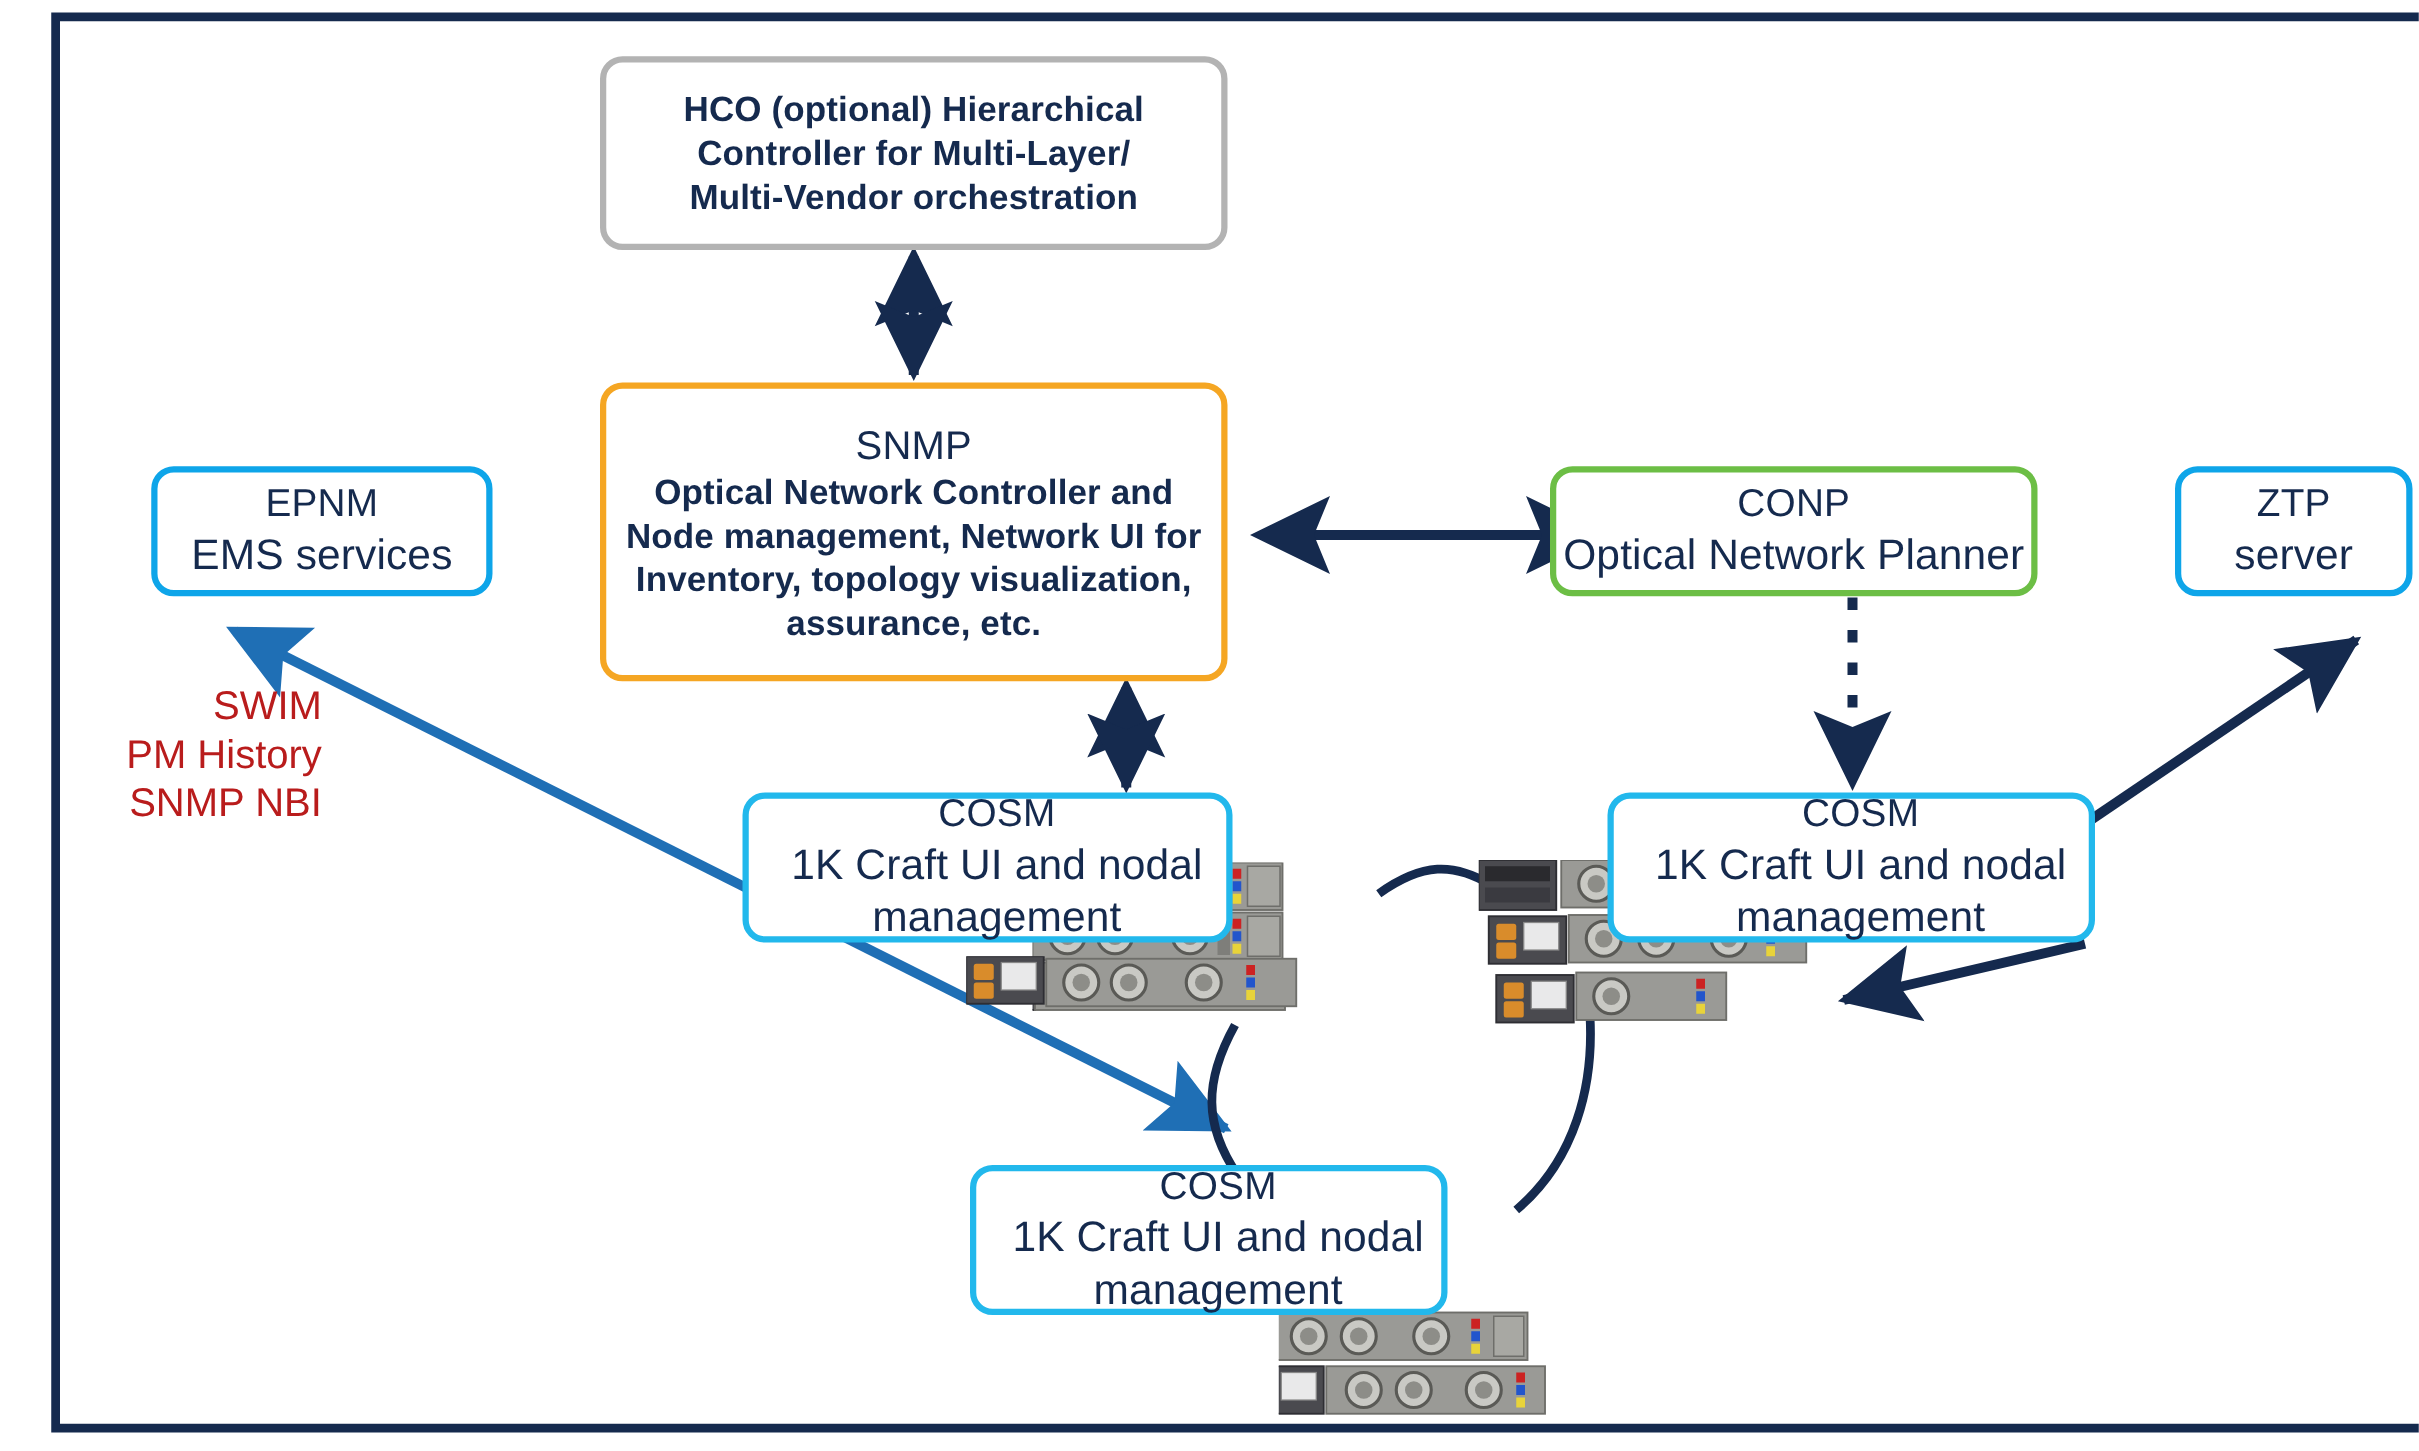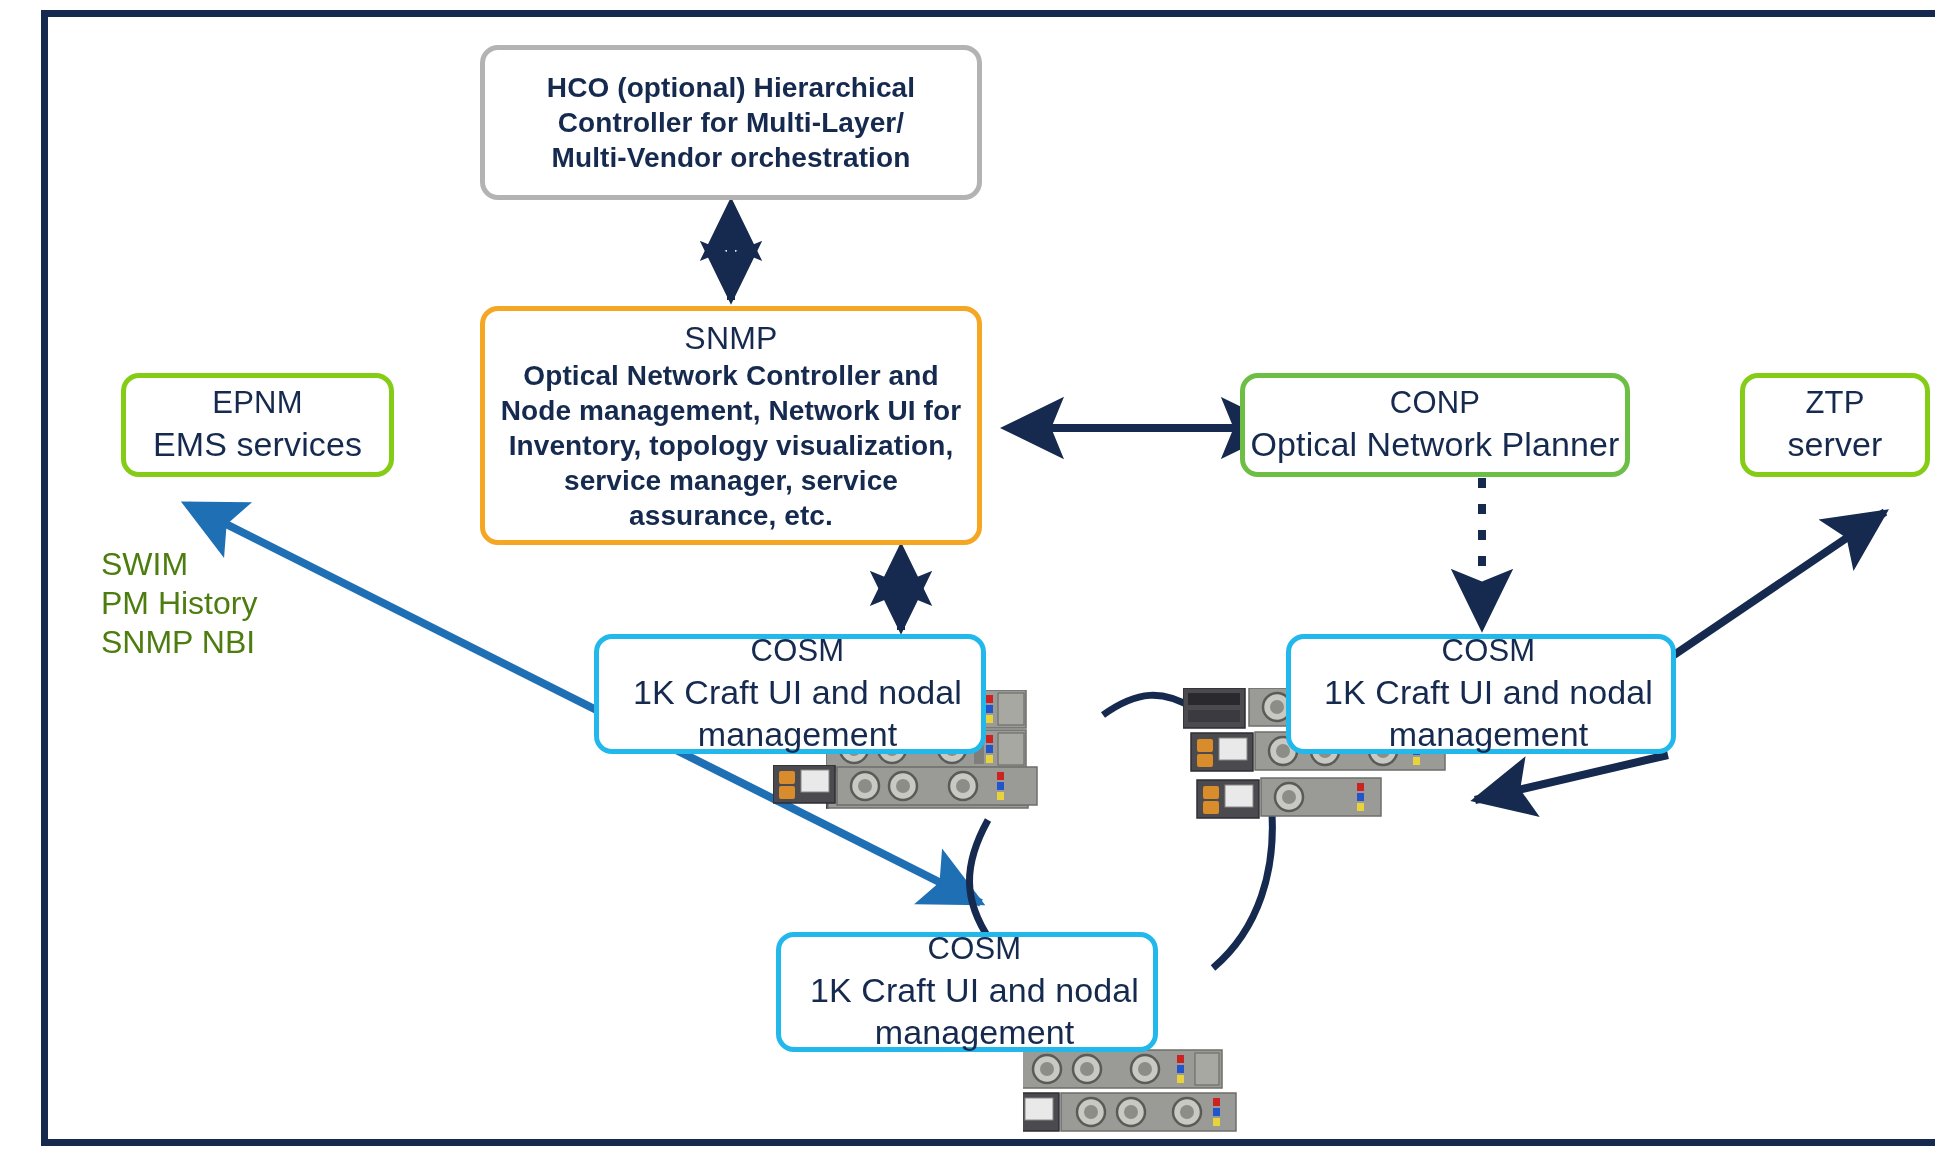--- a/index.html
+++ b/index.html
@@ -61,35 +61,35 @@
     border: 5px solid #f5a623;
   }
   .node.conc .title {
     font-size: 32px;
   }
   .node.conc .sub {
     font-weight: bold;
     font-size: 28px;
   }
   .node.navy {
-    border: 5px solid #84cc16;
+    border: 5px solid #0ea5e9;
   }
   .node.green {
     border: 5px solid #6cbe45;
   }
   .node.cyan {
     border: 5px solid #22b8ec;
     padding-left: 15px;
   }
   .side-label {
     position: absolute;
-    color: #4d7c0f;
+    color: #b91c1c;
     font-size: 32px;
     line-height: 1.22;
-    text-align: left;
+    text-align: right;
     z-index: 30;
     font-weight: normal;
   }
   svg.overlay {
     position: absolute;
     left: 0;
     top: 0;
     width: 1935px;
     height: 1161px;
     pointer-events: none;
@@ -336,21 +336,20 @@
     <div class="sub">HCO (optional) Hierarchical</div>
     <div class="sub">Controller for Multi-Layer/</div>
     <div class="sub">Multi-Vendor orchestration</div>
   </div>
 
   <div class="node conc" style="left:452px; top:306px; width:502px; height:239px;">
     <div class="title">SNMP</div>
     <div class="sub">Optical Network Controller and</div>
     <div class="sub">Node management, Network UI for</div>
     <div class="sub">Inventory, topology visualization,</div>
-    <div class="sub">service manager, service</div>
     <div class="sub">assurance, etc.</div>
   </div>
 
   <div class="node navy" style="left:93px; top:373px; width:273px; height:104px;">
     <div class="title">EPNM</div>
     <div class="sub">EMS services</div>
   </div>
 
   <div class="node green" style="left:1212px; top:373px; width:390px; height:104px;">
     <div class="title">CONP</div>

